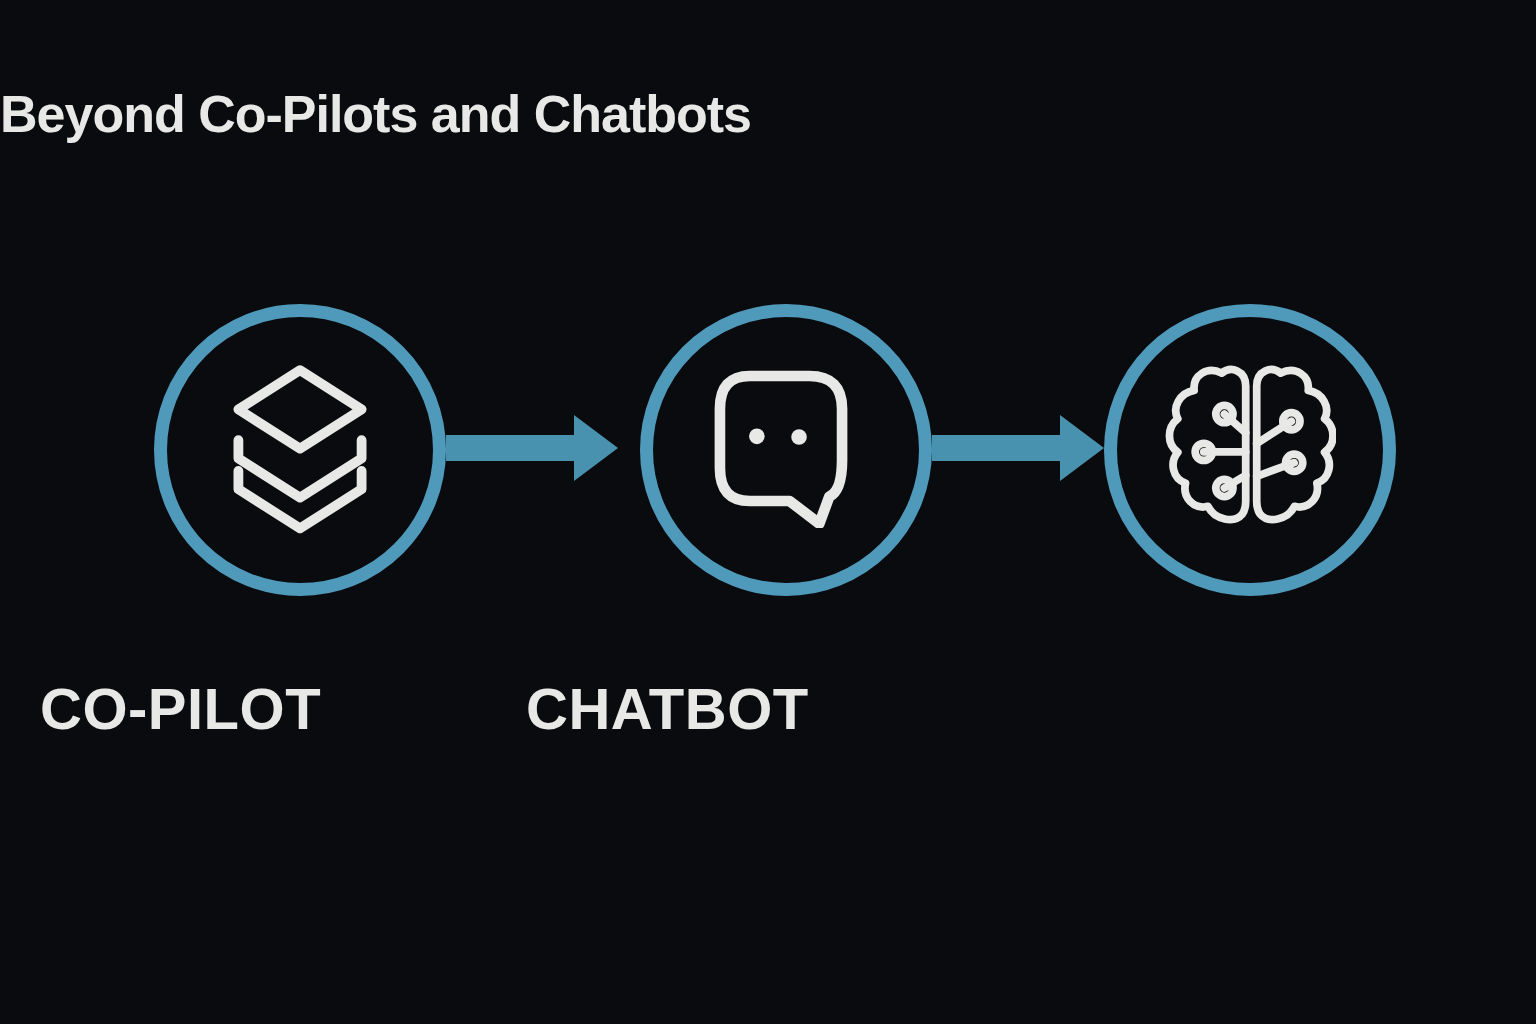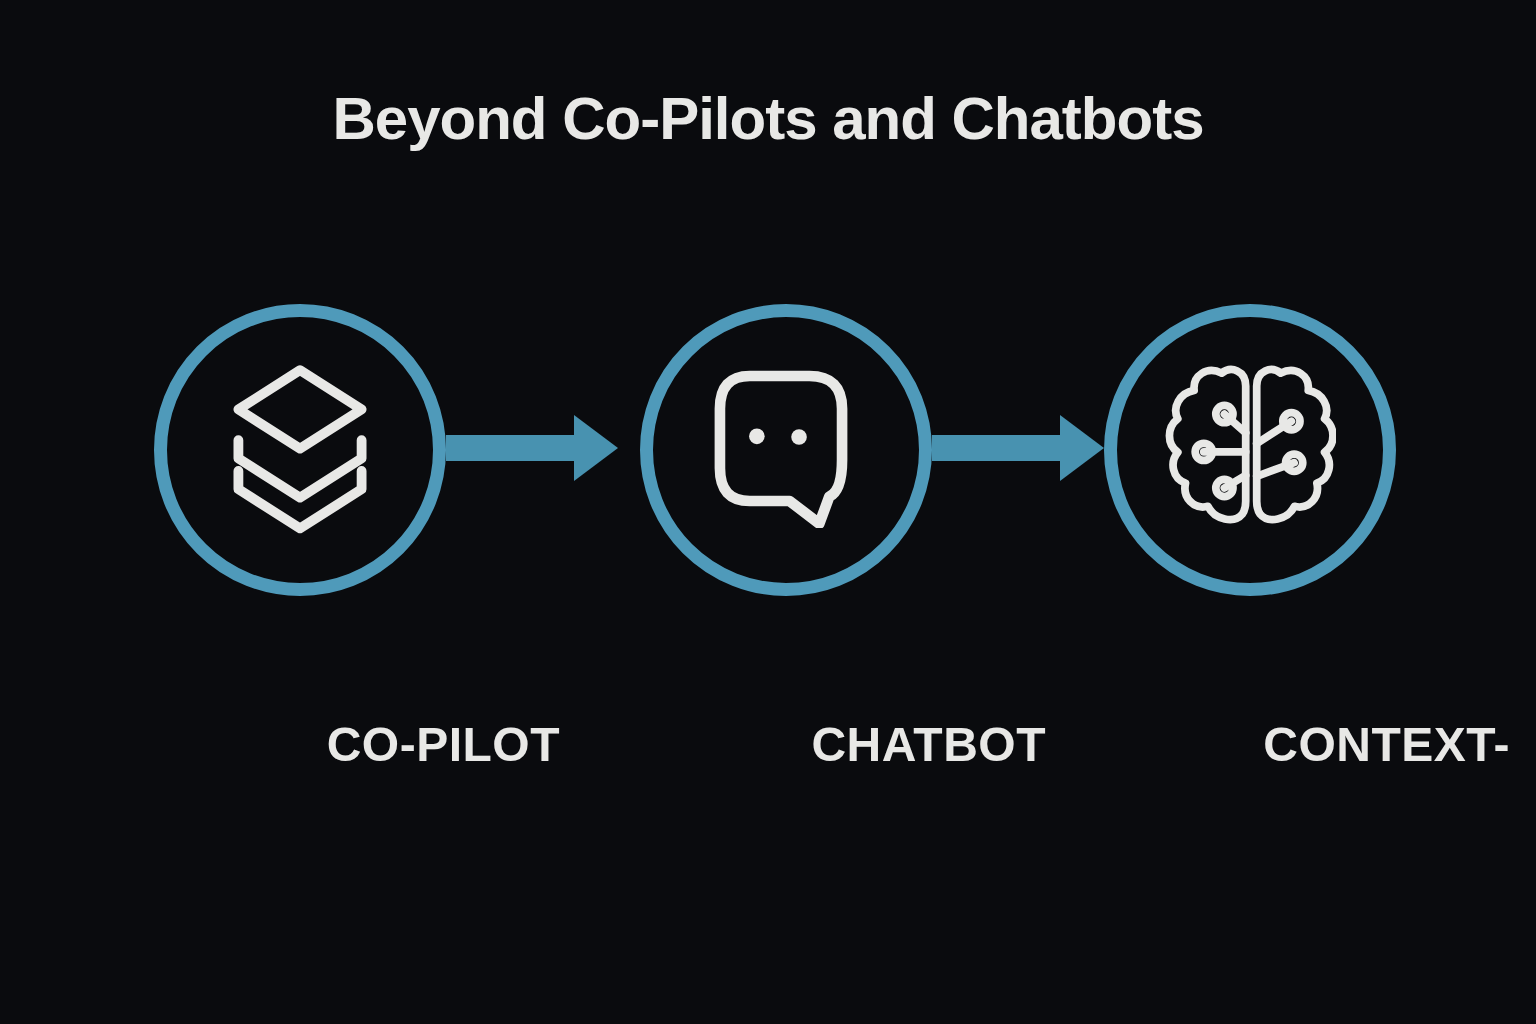--- a/index.html
+++ b/index.html
@@ -12,22 +12,21 @@
   html,body{width:1536px;height:1024px;overflow:hidden;}
   body{
     background:var(--bg);
     font-family:"Liberation Sans","DejaVu Sans",sans-serif;
     position:relative;
     color:var(--fg);
   }
   .title{
     position:absolute;
     top:84px;left:0;right:0;
-    text-align:center;
-    font-size:60px;
+    font-size:52px;
     font-weight:700;
     letter-spacing:-1px;
     color:var(--fg);
   }
   .stage-circle{
     position:absolute;
     top:304px;
     width:292px;height:292px;
     border:13px solid var(--circle);
     border-radius:50%;
@@ -43,24 +42,24 @@
     fill:none;
     stroke-linecap:round;
     stroke-linejoin:round;
   }
   .arrow-svg{position:absolute;top:408px;}
   .arrow-svg .arrow-shape{fill:var(--arrow);}
   .a1{left:446px;}
   .a2{left:932px;}
   .stage-label{
     position:absolute;
-    top:632px;
+    top:596px;
     width:520px;
-    text-align:right;
-    font-size:48px;
+    text-align:left;
+    font-size:58px;
     font-weight:700;
     line-height:75px;
     letter-spacing:0.5px;
     color:var(--fg);
     white-space:pre-line;
   }
   .stage-label.l1{left:40px;}
   .stage-label.l2{left:526px;}
   .stage-label.l3{left:990px;}
 </style>
@@ -116,14 +115,14 @@
   </svg>
 </div>
 
 <div class="stage-label l1">
   <span>CO-PILOT</span>
 </div>
 <div class="stage-label l2">
   <span>CHATBOT</span>
 </div>
 <div class="stage-label l3">
-  <span>CONTEXT-</span><br>
+  <br>
 </div>
 
 </body></html>

